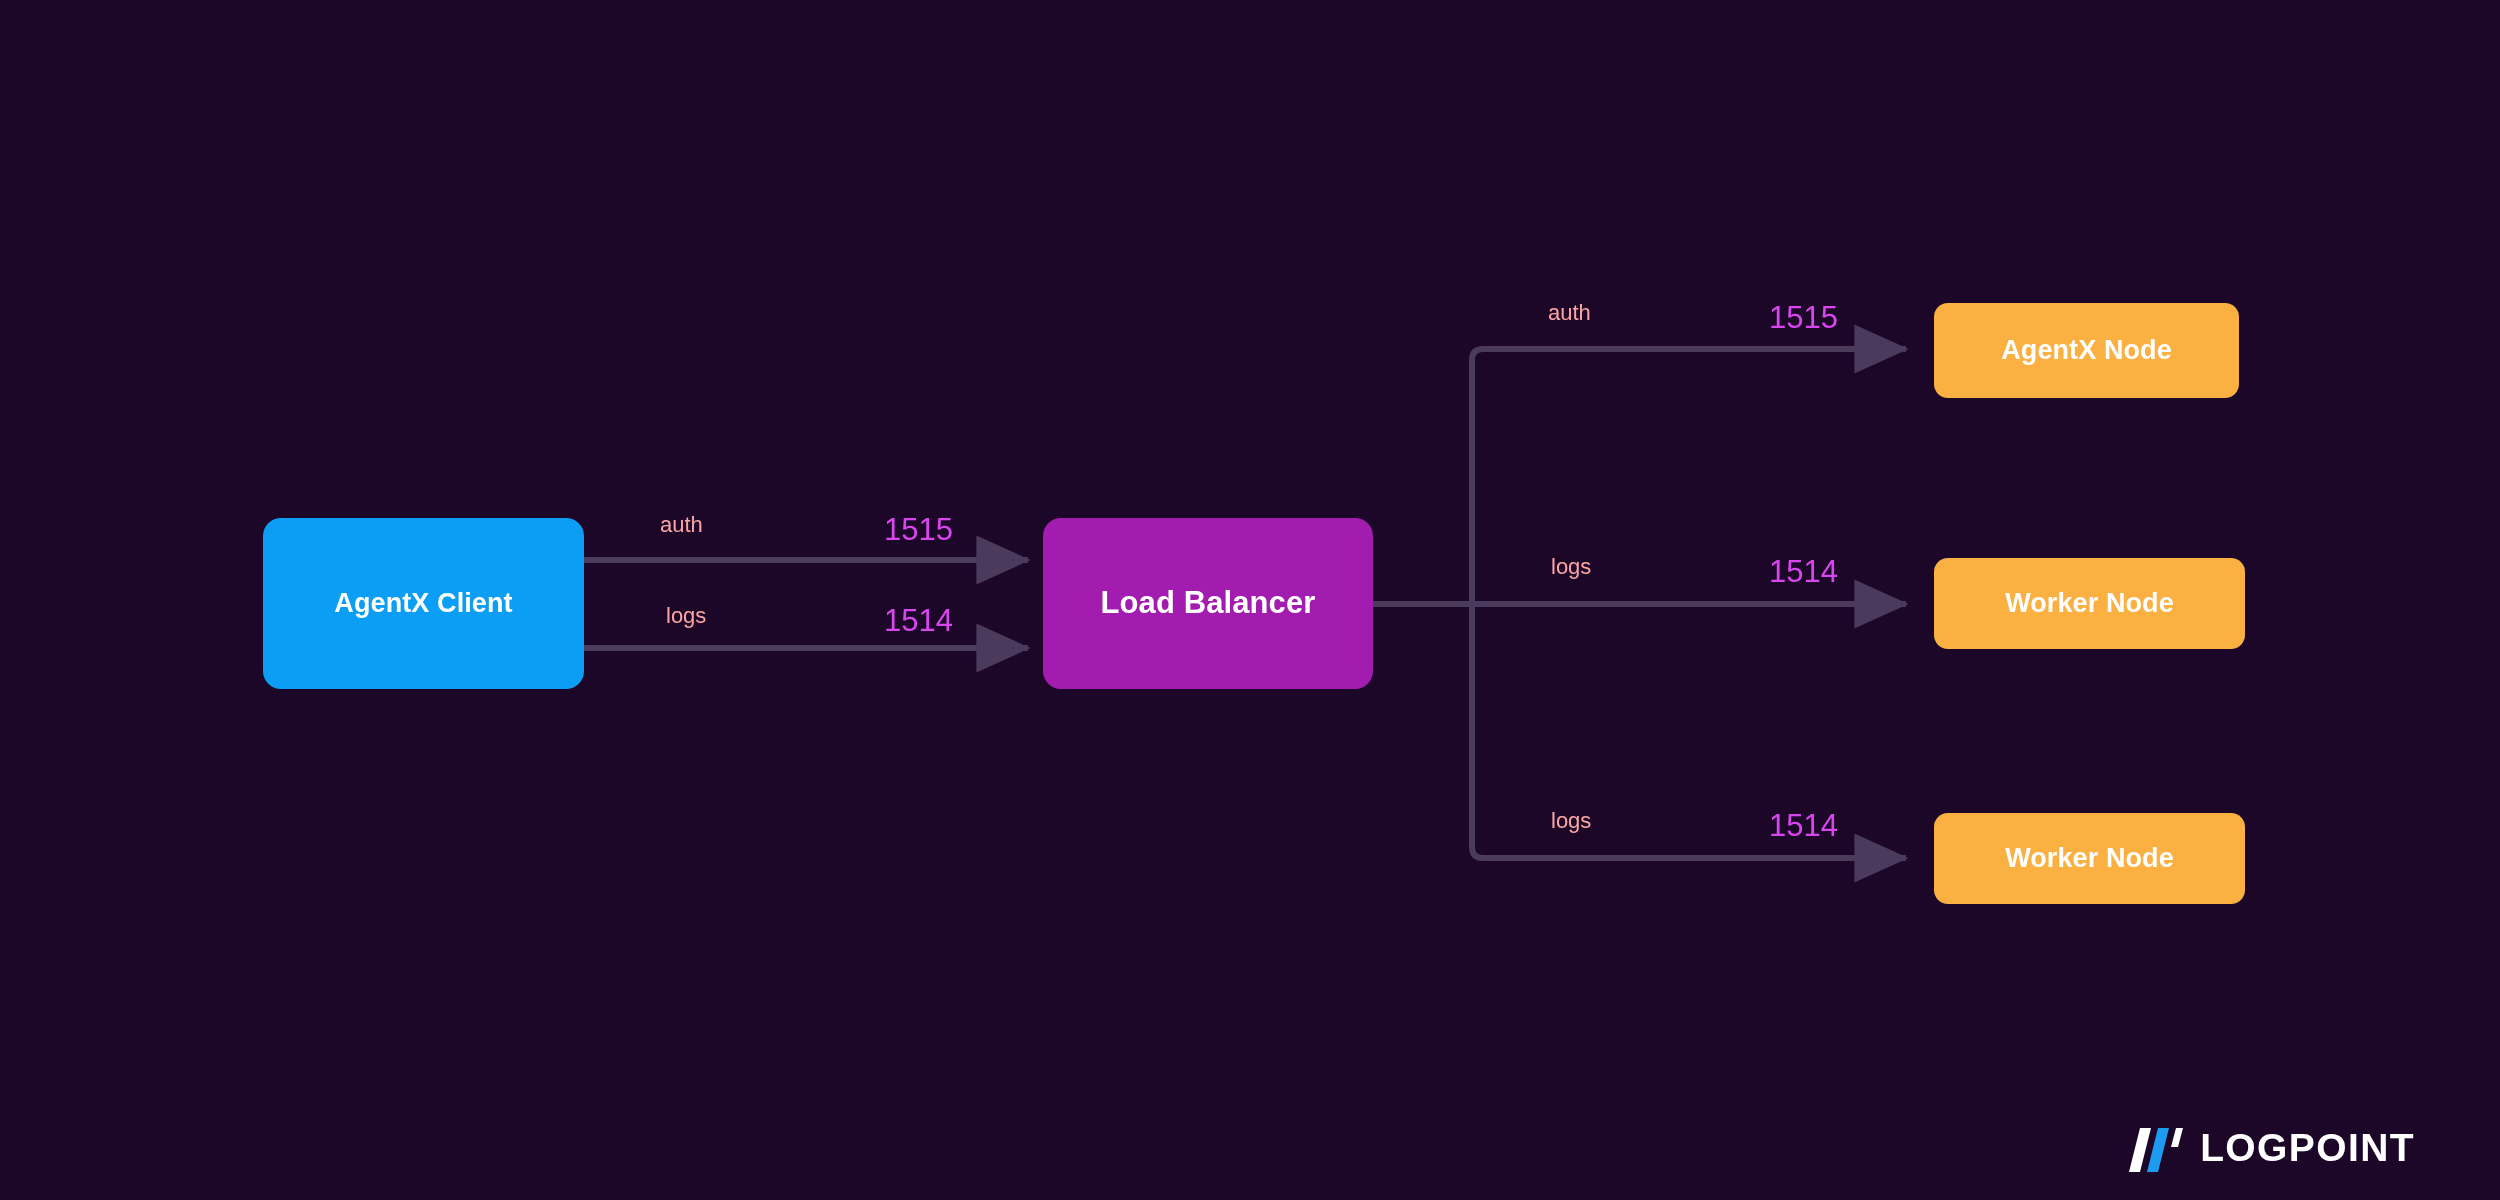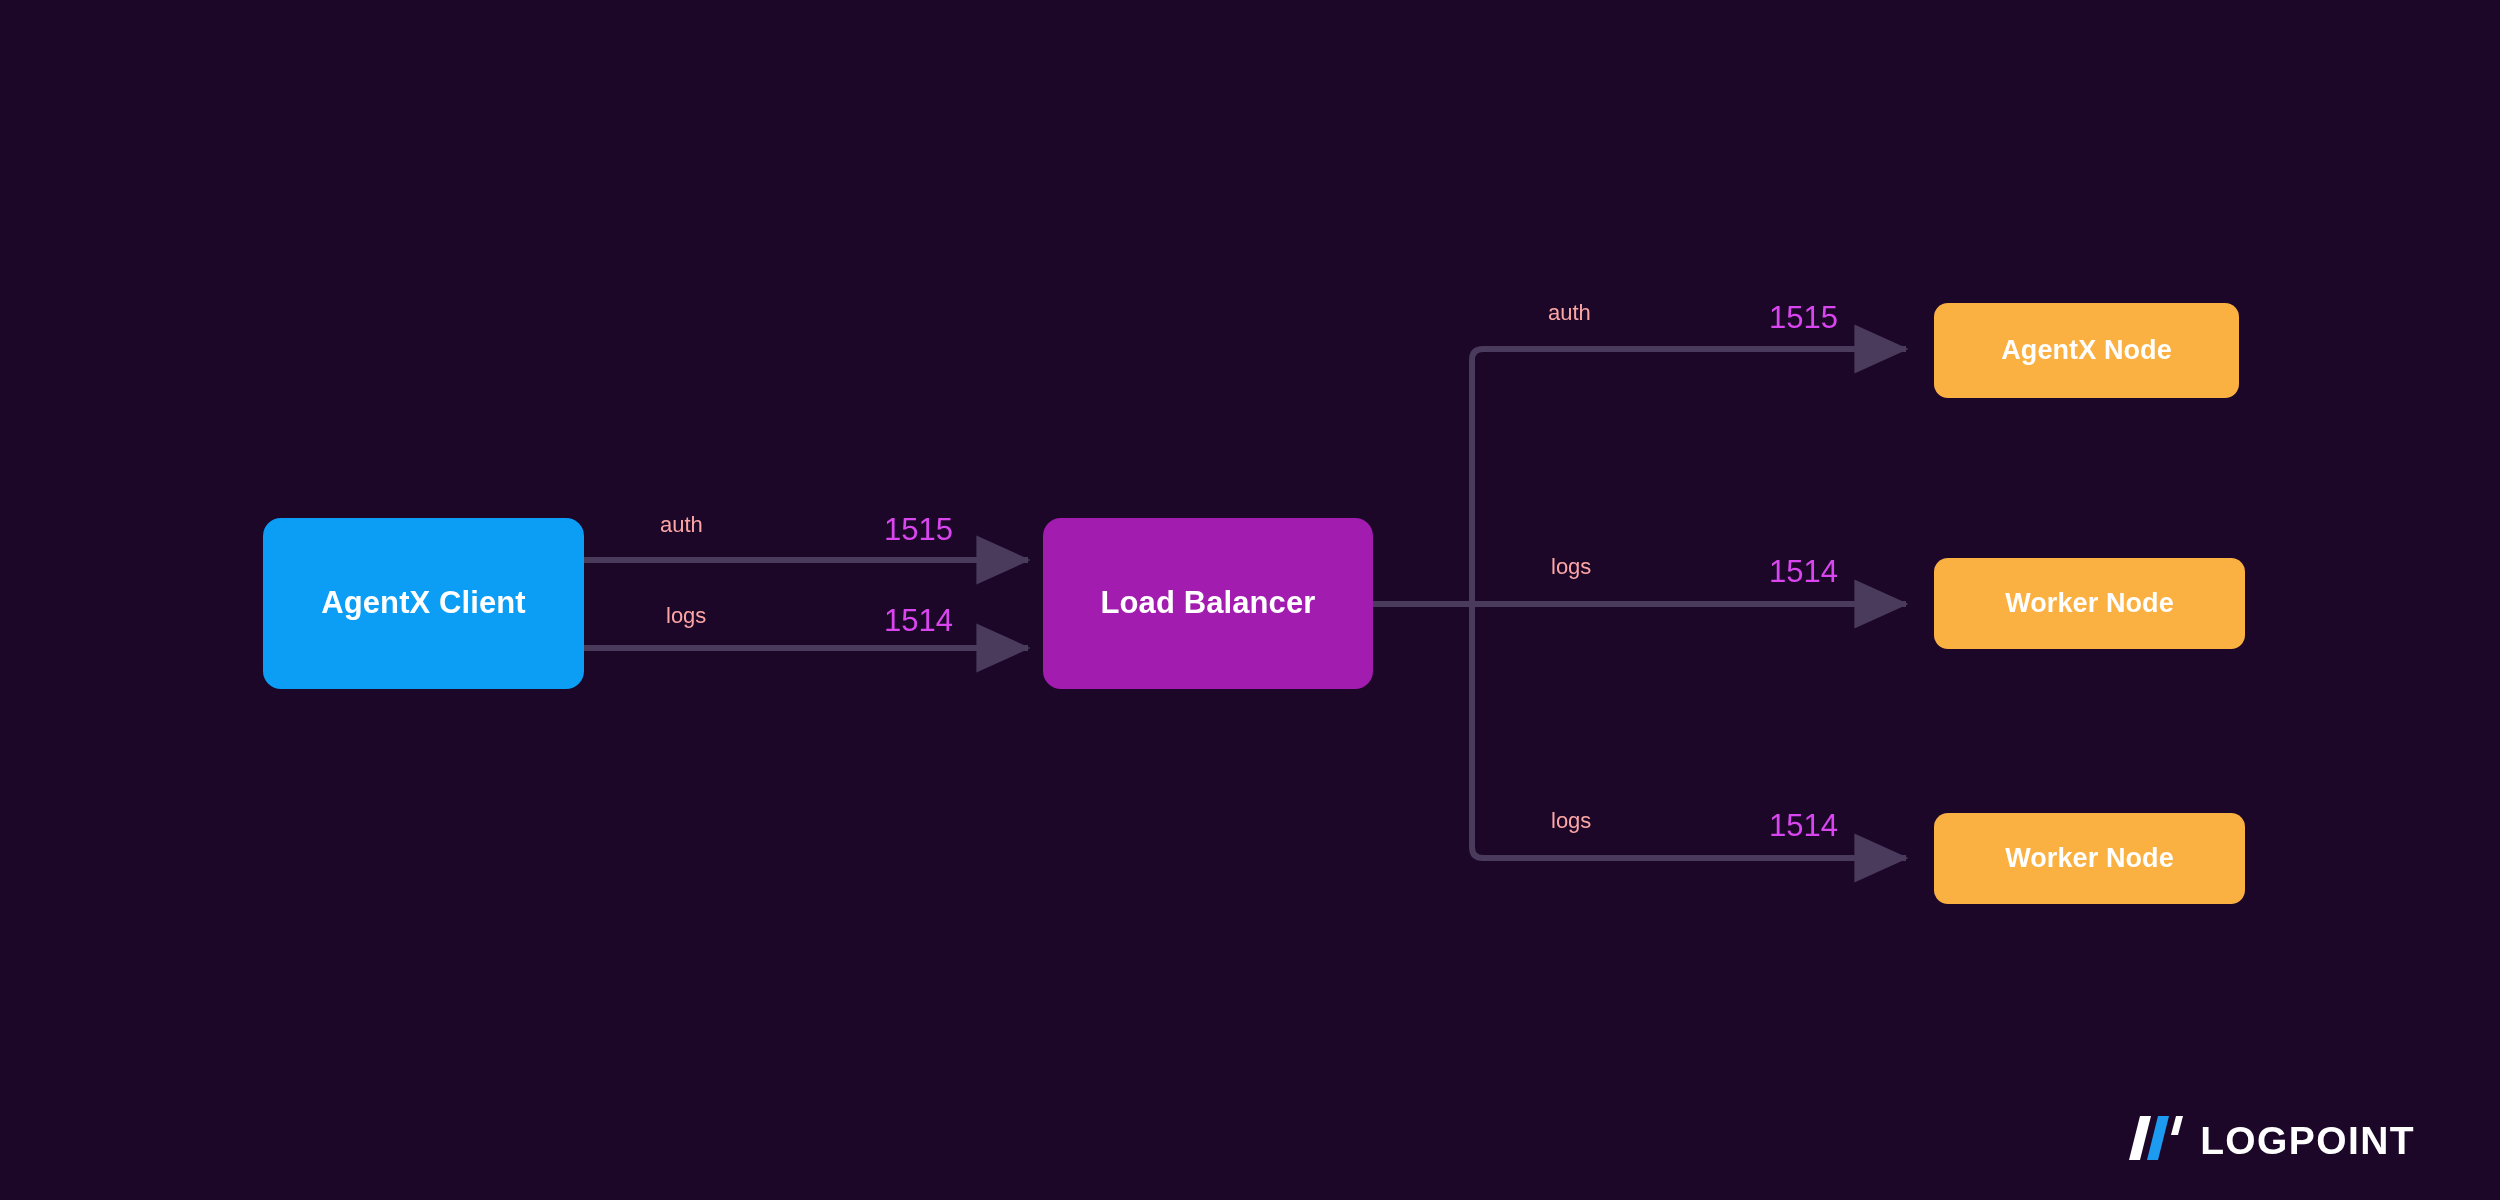--- a/index.html
+++ b/index.html
@@ -44,21 +44,21 @@
     text-align: center;
     line-height: 1.1;
   }
   .node-client {
     left: 263px;
     top: 518px;
     width: 321px;
     height: 171px;
     background: #0c9ef5;
     border-radius: 18px;
-    font-size: 31px;
+    font-size: 27px;
   }
   .node-lb {
     left: 1043px;
     top: 518px;
     width: 330px;
     height: 171px;
     background: #a21caf;
     border-radius: 18px;
     font-size: 31px;
   }
@@ -115,23 +115,23 @@
   .port-1515-2  { left: 1769px; top: 300px; }
   .lbl-logs-2   { left: 1551px; top: 554px; }
   .port-1514-2  { left: 1769px; top: 554px; }
   .lbl-logs-3   { left: 1551px; top: 808px; }
   .port-1514-3  { left: 1769px; top: 808px; }
 
   
   #logo {
     position: absolute;
     right: 85px;
-    bottom: 40px;
+    bottom: 28px;
     display: flex;
-    align-items: flex-end;
+    align-items: flex-start;
     gap: 17px;
   }
   #logo-mark {
     display: block;
   }
   #logo-text {
     color: #ffffff;
     font-size: 39px;
     font-weight: bold;
     letter-spacing: 1.4px;

